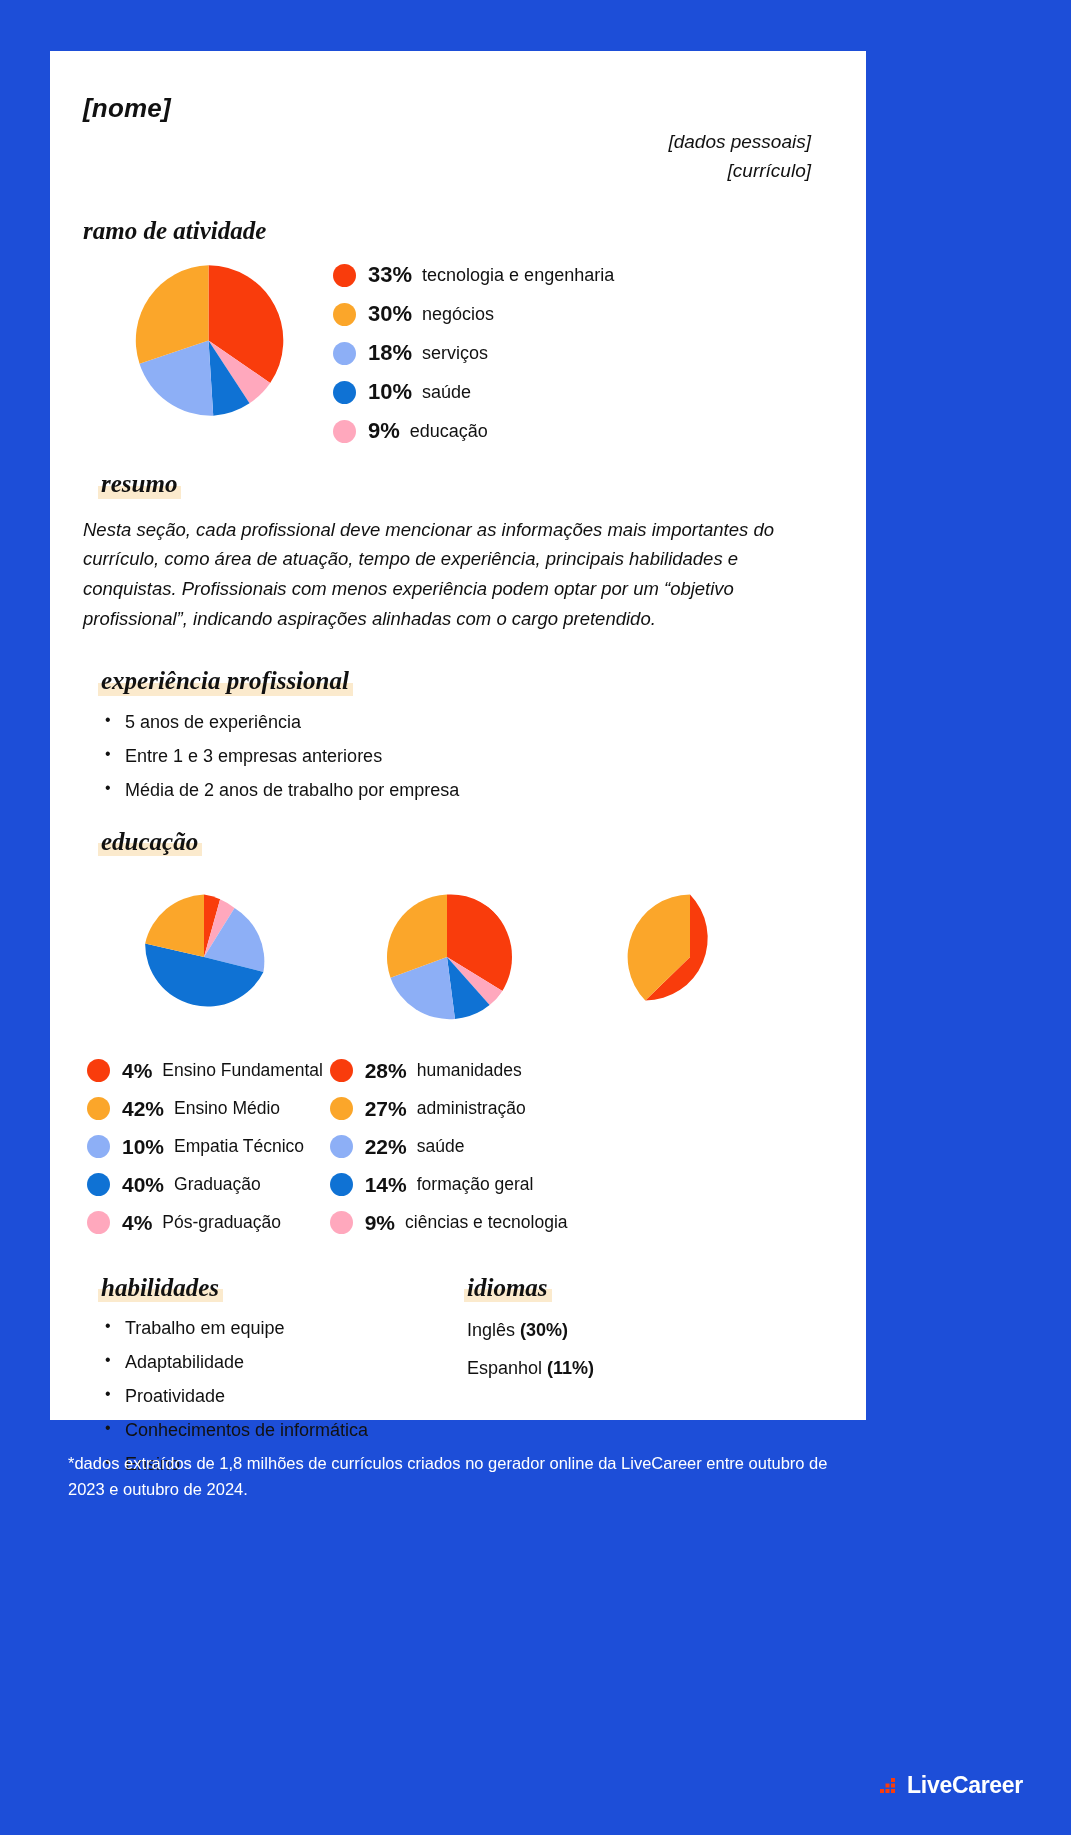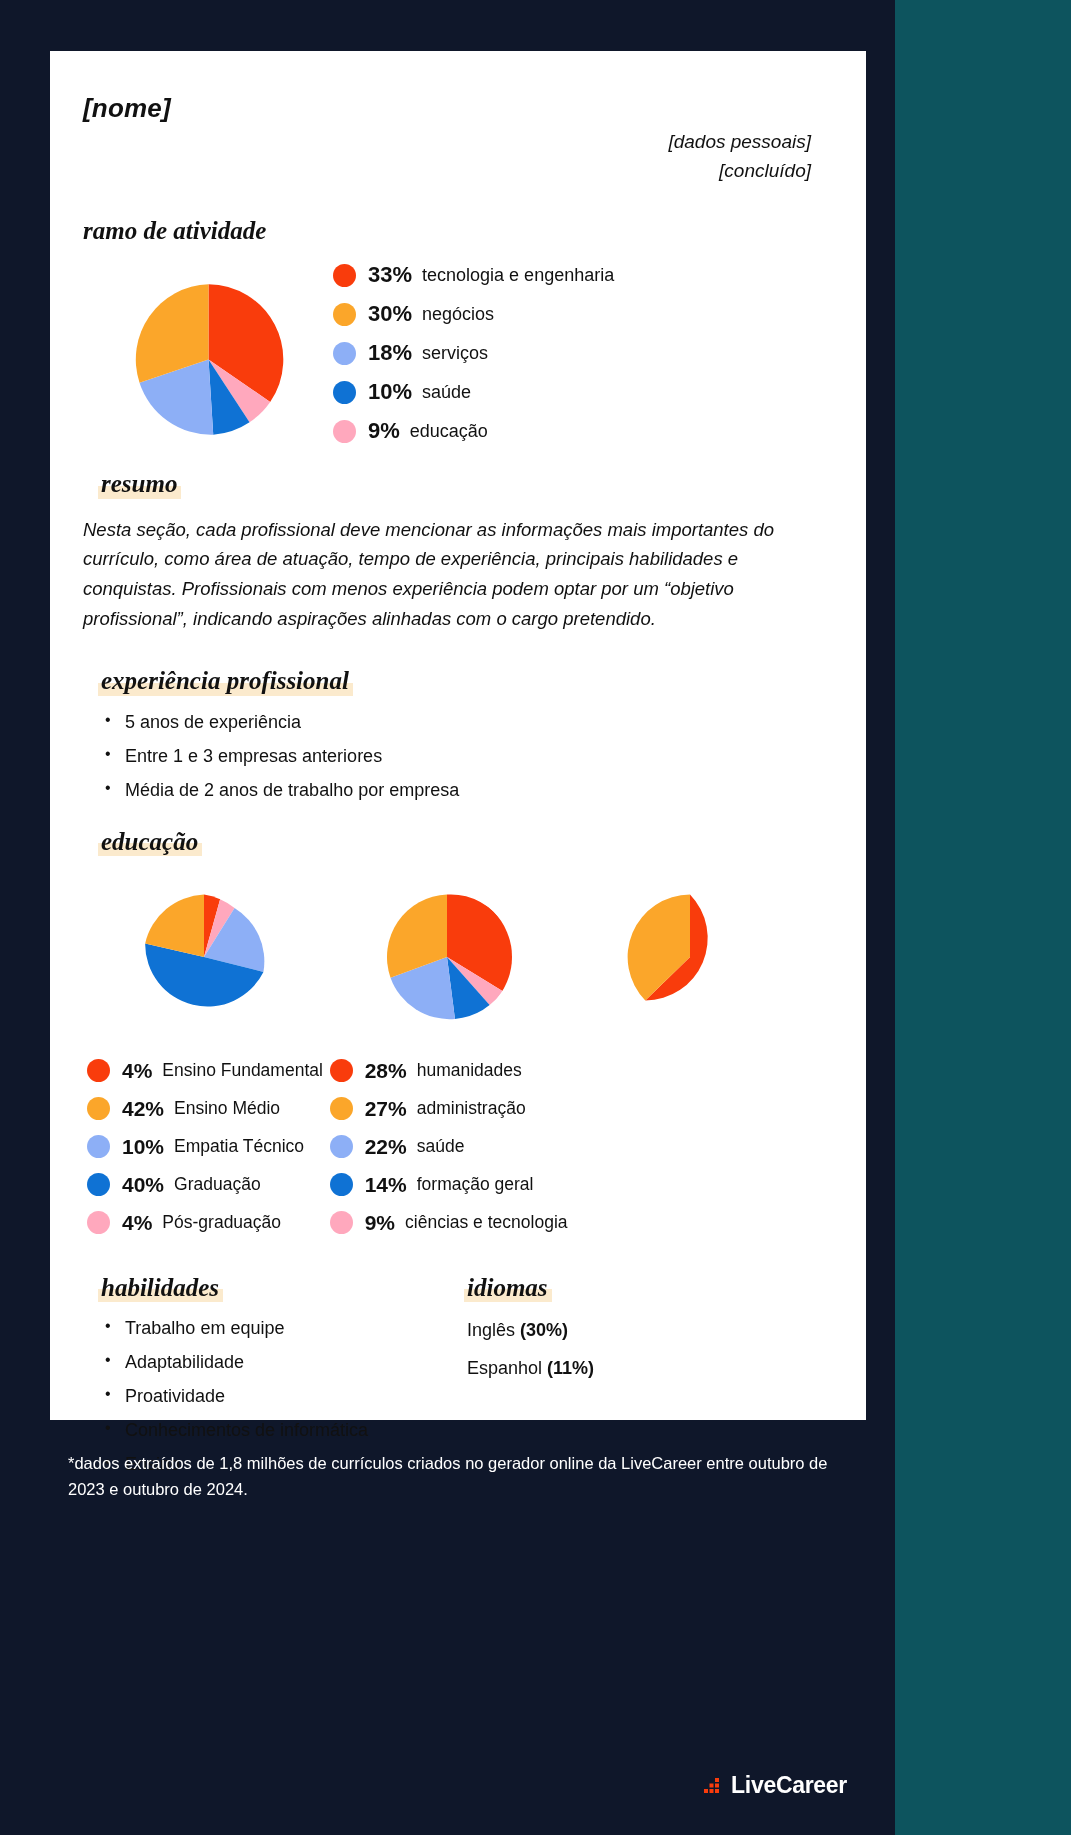--- a/index.html
+++ b/index.html
@@ -4,23 +4,23 @@
 <style>
   * { box-sizing: border-box; margin: 0; padding: 0; }
   html, body {
     width: 1071px;
     height: 1835px;
     background: #0d545e;
     font-family: "Liberation Sans", sans-serif;
   }
   .page {
     position: relative;
-    width: 895px;
+    width: 1071px;
     height: 1835px;
-    background: #0f172a;
+    background: #1d4ed8;
     overflow: hidden;
   }
   .card {
     position: absolute;
     left: 50px;
     top: 51px;
     width: 816px;
     height: 1369px;
     background: #ffffff;
   }
@@ -185,28 +185,28 @@
 <body>
 
 <div class="page">
 
   <div class="card">
     <div class="inner">
 
       <div>
         <div class="hdr-name">[nome]</div>
         <div class="hdr-sub">[dados pessoais]</div>
-        <div class="hdr-sub">[concluído]</div>
+        <div class="hdr-sub">[currículo]</div>
       </div>
 
       <div style="margin-top:36px;">
         <div class="sec-h">ramo de atividade</div>
       </div>
 
-      <div class="pierow" style="margin-top:18px;align-items:center;">
+      <div class="pierow" style="margin-top:18px;">
         <div style="width:250px;display:flex;justify-content:center;">
           <svg class="pie" width="157" height="157" viewBox="0 0 100 100">
 
             <path d="M50 50 L50 2 A48 48 0 0 1 89.28 77.07 Z" fill="#F93C0C"></path>
 
             <path d="M50 50 L89.28 77.07 A48 48 0 0 1 76.14 89.97 Z" fill="#FFA8BD"></path>
 
             <path d="M50 50 L76.14 89.97 A48 48 0 0 1 53.01 97.91 Z" fill="#0F72D4"></path>
 
             <path d="M50 50 L53.01 97.91 A48 48 0 0 1 6.06 64.83 Z" fill="#8DAFF6"></path>

